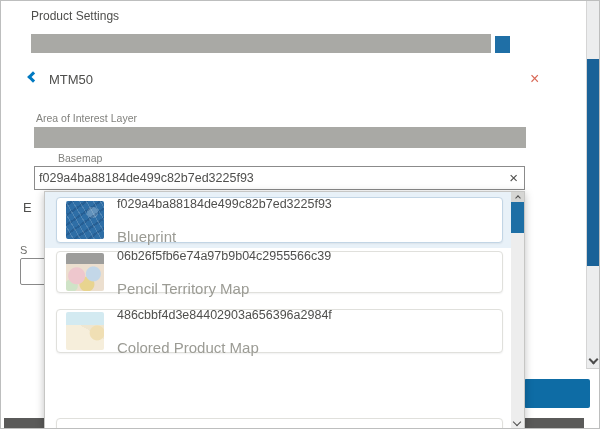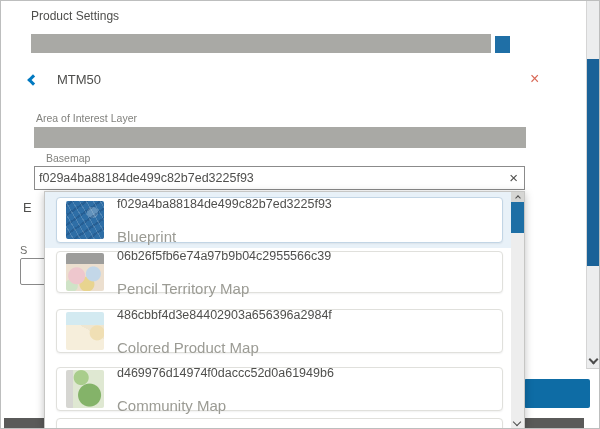--- a/index.html
+++ b/index.html
@@ -10,31 +10,31 @@
     font-family:"Liberation Sans", sans-serif; color:#4e4e4c;
   }
   .abs { position:absolute; }
 
   
   .title { left:30px; top:8px; font-size:12px; color:#4e4e4c; }
   .bar-top { left:30px; top:33px; width:460px; height:19px; background:#a9a9a5; }
   .sq-top { left:494px; top:35px; width:15px; height:17px; background:#1f6fa6; }
 
   
-  .back-btn { left:28px; top:71px; display:flex; align-items:center; gap:20px; cursor:pointer; }
+  .back-btn { left:28px; top:71px; display:flex; gap:12px; cursor:pointer; }
   .chevron-left { width:8px; height:8px; border-left:3px solid #0079c1; border-bottom:3px solid #0079c1;
                   transform:rotate(45deg); margin-top:1px; }
   .back-label { font-size:13px; color:#4e4e4c; }
   .close-x { left:529px; top:70px; font-size:16px; color:#d96a58; cursor:pointer; line-height:16px; }
 
   
   .field-label { font-size:10.5px; color:#82827e;text-align:right; }
   .lbl-aoi { left:35px; top:111px; }
   .bar-aoi { left:33px; top:126px; width:492px; height:21px; background:#a9a9a5; }
-  .lbl-bm { left:25px; top:151px;padding-left:20px; }
+  .lbl-bm { left:37px; top:151px;padding-left:20px; }
   .bm-input { left:33px; top:165px; width:491px; height:24px; background:#fff;
               border:1px solid #8b8b8b; display:flex; align-items:center; padding:0 6px 0 4px; }
   .bm-value { flex:1; font-size:12.5px; color:#4f4f4d; white-space:nowrap; overflow:hidden; }
   .bm-clear { font-size:15px; color:#4f4f4d; cursor:pointer; line-height:14px; }
 
   
   .frag-e { left:22px; top:199px; font-size:13px; color:#4f4f4d; z-index:1; }
   .frag-s { left:19px; top:243px; font-size:11px; color:#6f6f6c; z-index:1; }
   .frag-check { left:19px; top:257px; width:27px; height:27px; border:1px solid #8a8a8a;
                 border-radius:2px; background:#fff; z-index:1; }
@@ -168,27 +168,20 @@
     </div>
 
     <div class="abs dd-item dd-i2">
       <div class="thumb thumb-pencil"></div>
       <div>
         <div class="dd-id">486cbbf4d3e84402903a656396a2984f</div>
         <div class="dd-sub">Colored Product Map</div>
       </div>
     </div>
 
-    <div class="abs dd-item dd-i3">
-      <div class="thumb thumb-community"></div>
-      <div>
-        <div class="dd-id">d469976d14974f0daccc52d0a61949b6</div>
-        <div class="dd-sub">Community Map</div>
-      </div>
-    </div>
 
     <div class="abs dd-item dd-i4"></div>
 
     <div class="abs dd-scroll">
       <div class="dd-up">
         <span class="dd-up-chev"></span>
       </div>
       <div class="dd-thumb"></div>
       <div class="dd-down"></div>
     </div>

